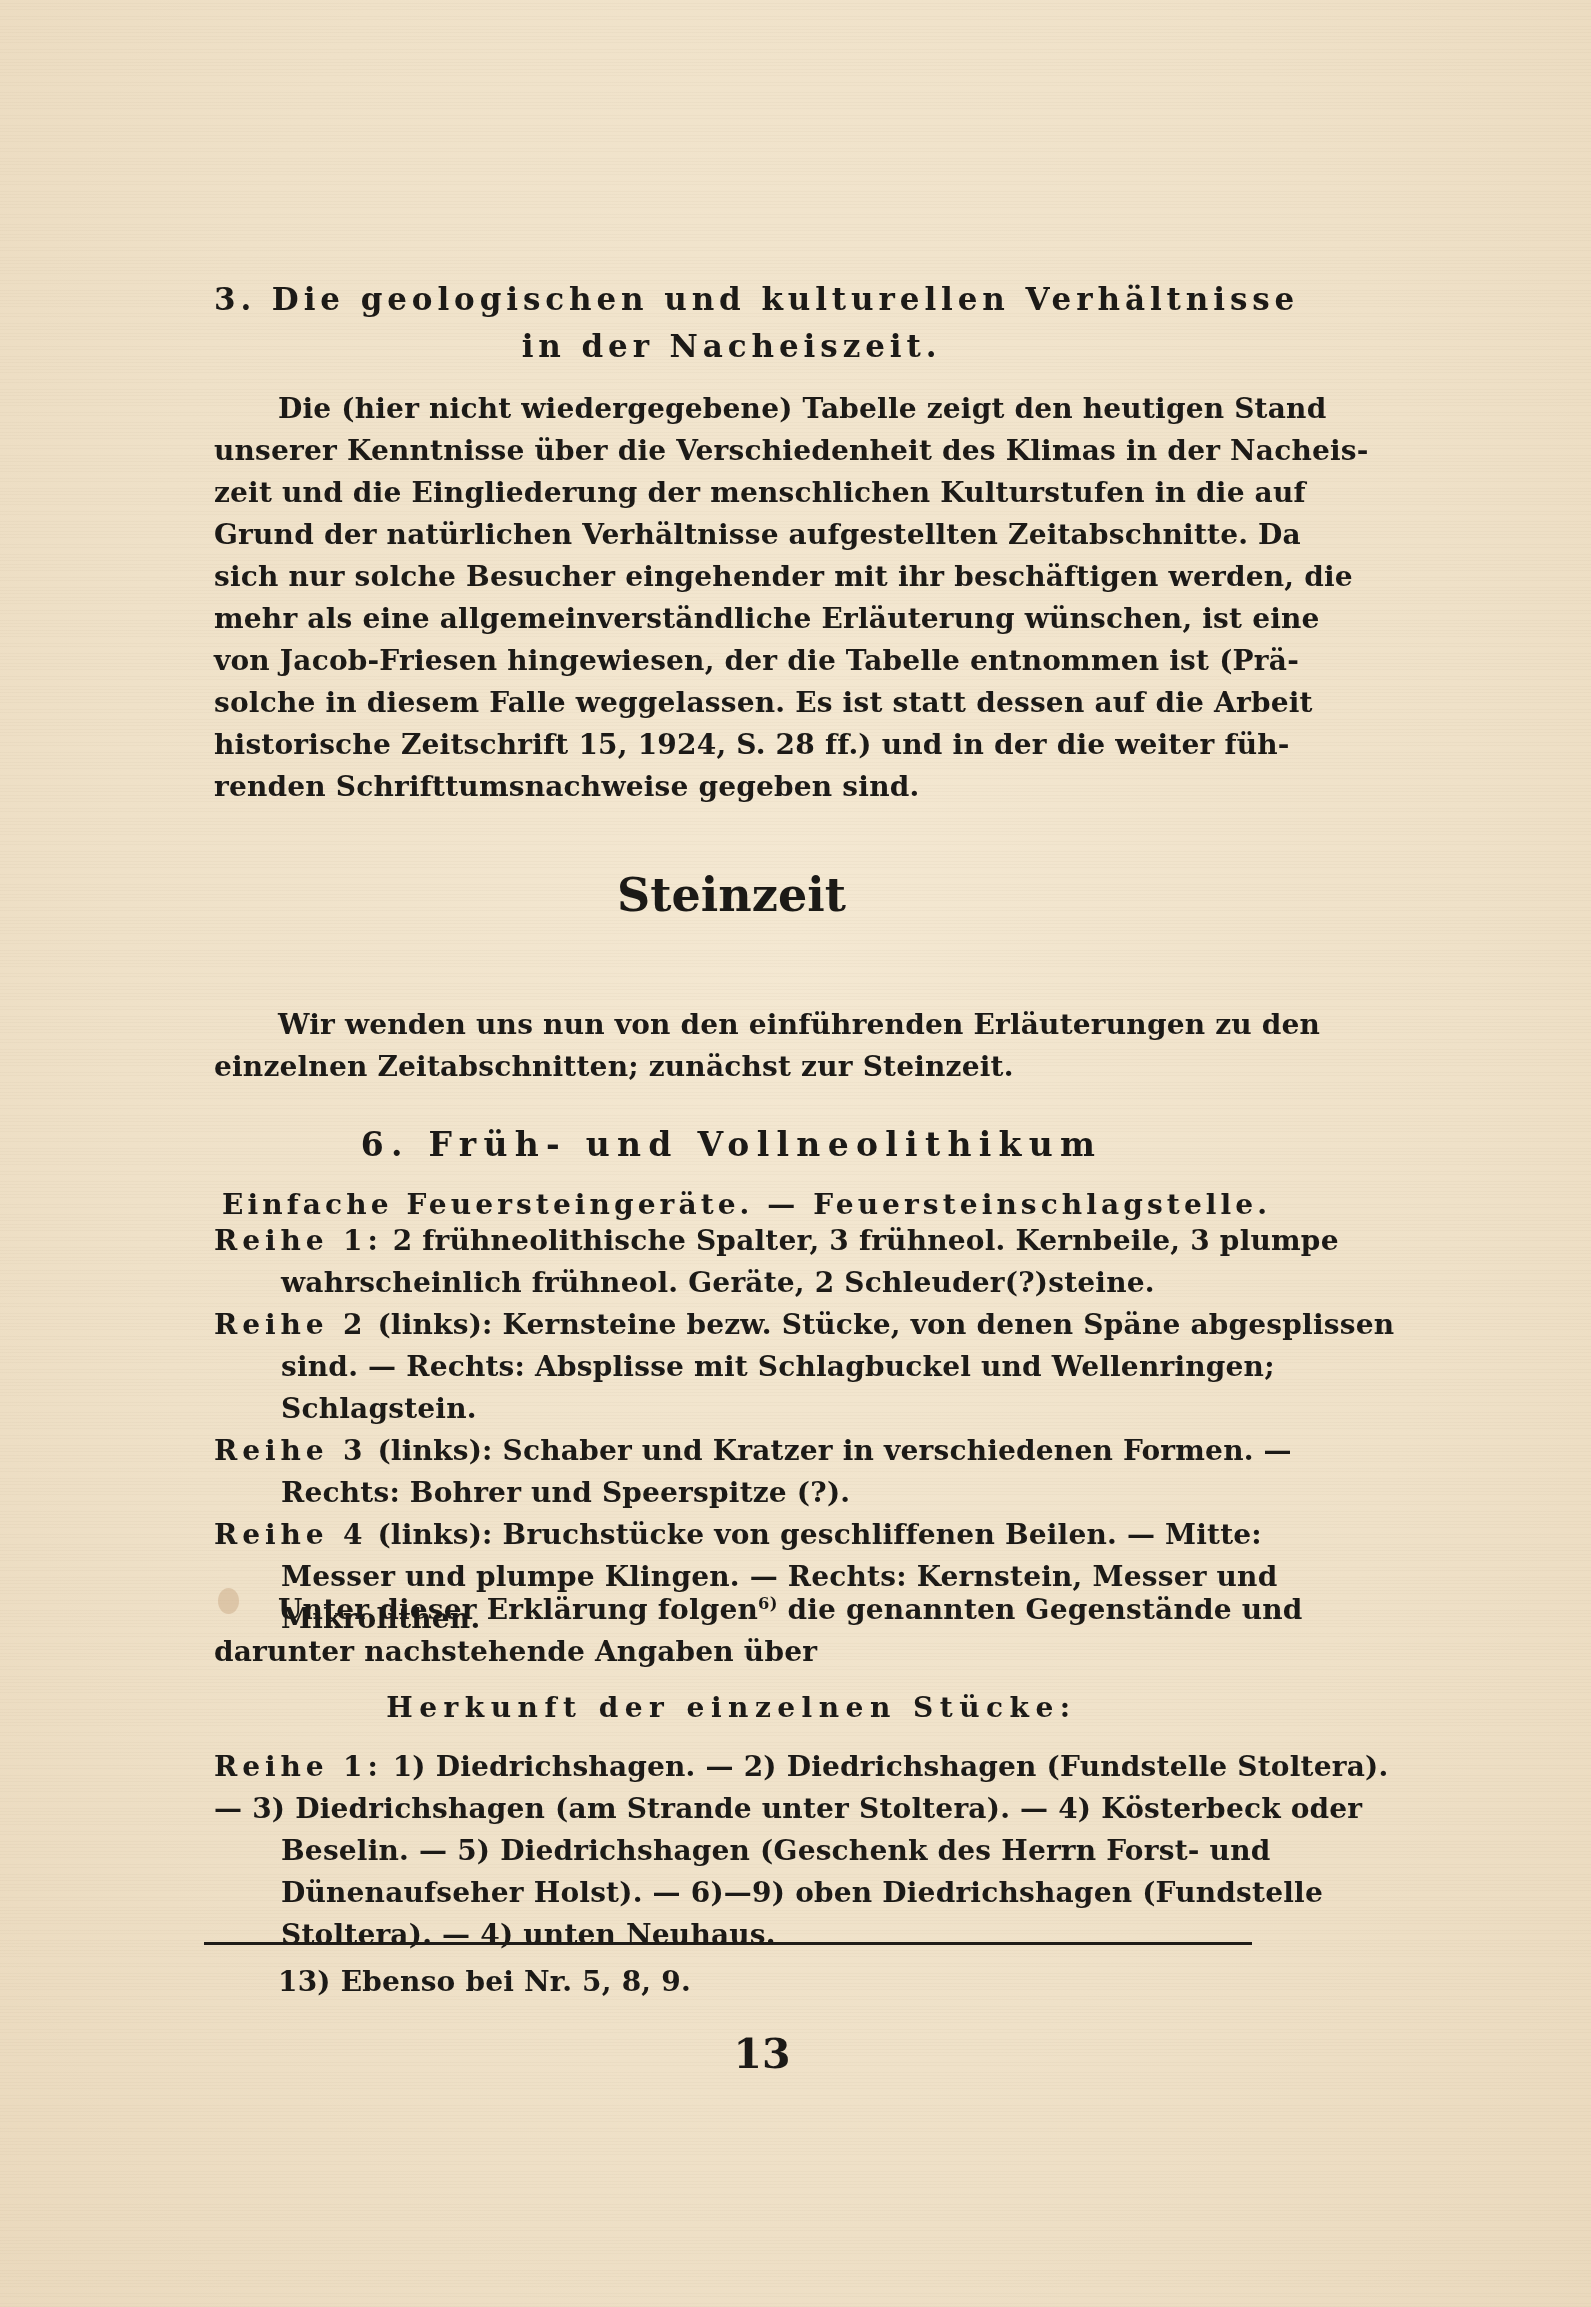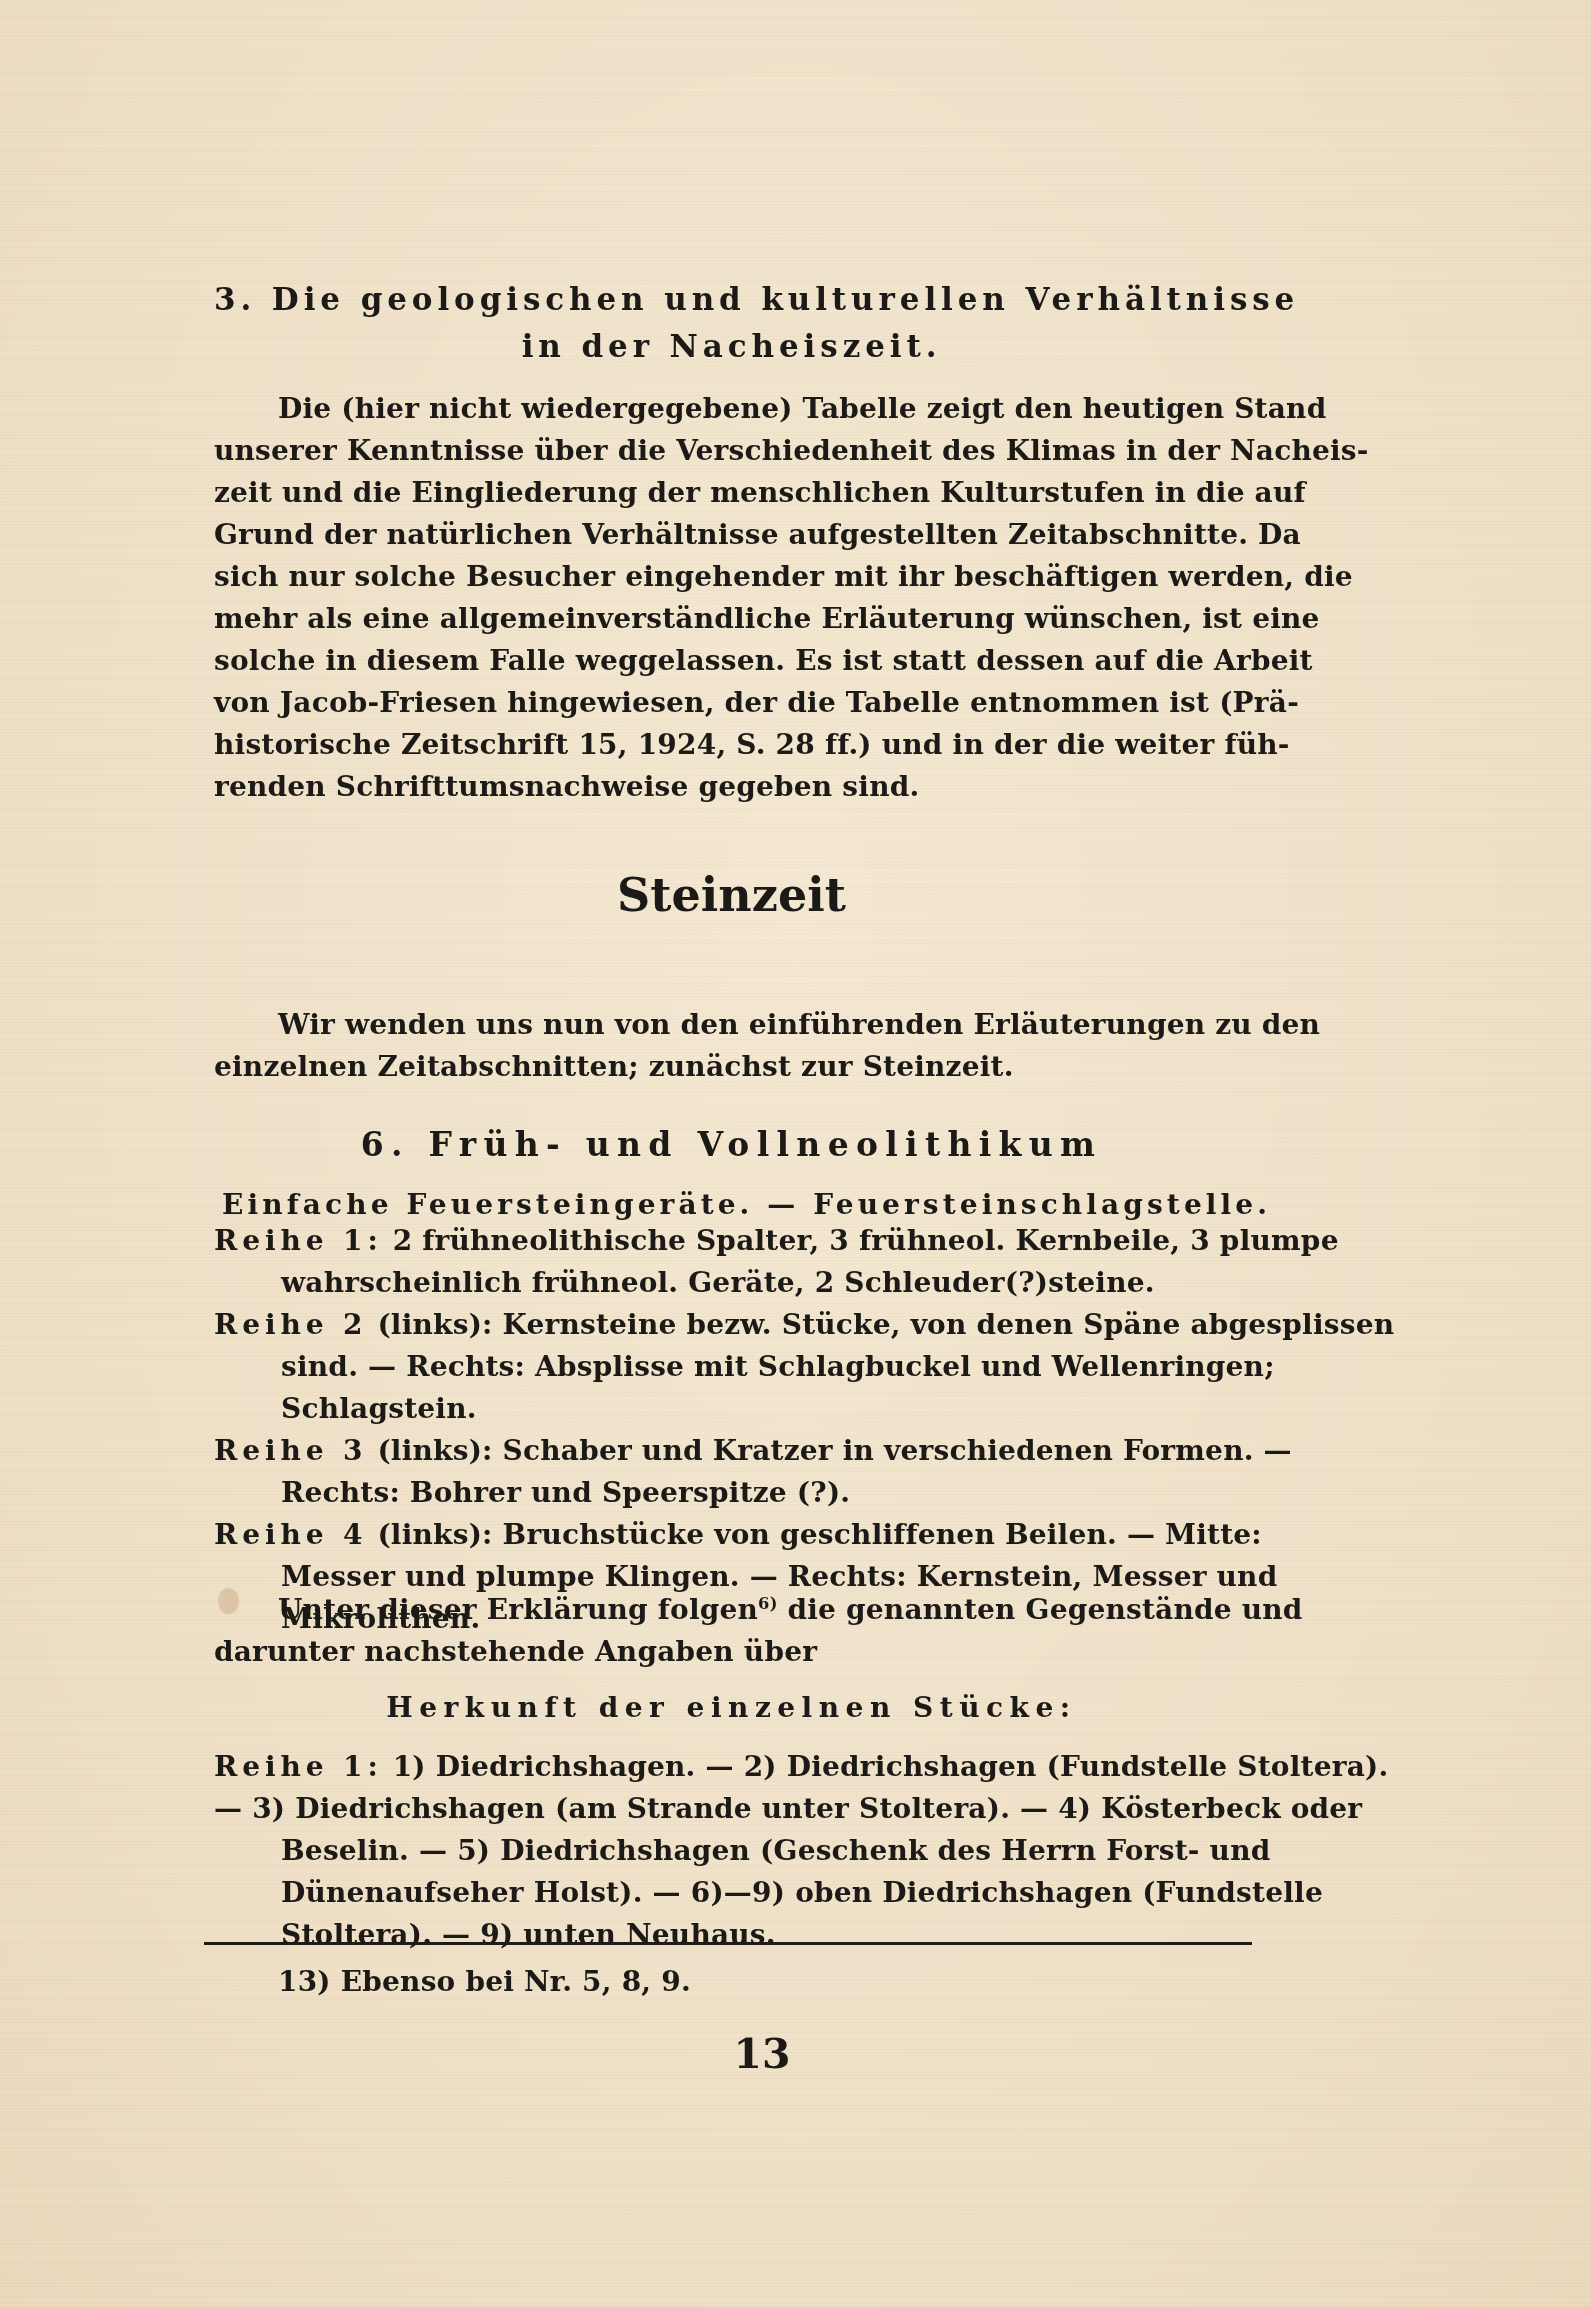--- a/index.html
+++ b/index.html
@@ -77,22 +77,22 @@
     <div class="line center">in der Nacheiszeit.</div>
   </div>
 
   <div class="block" id="para1">
     <div class="line indent">Die (hier nicht wiedergegebene) Tabelle zeigt den heutigen Stand</div>
     <div class="line">unserer Kenntnisse über die Verschiedenheit des Klimas in der Nacheis-</div>
     <div class="line">zeit und die Eingliederung der menschlichen Kulturstufen in die auf</div>
     <div class="line">Grund der natürlichen Verhältnisse aufgestellten Zeitabschnitte. Da</div>
     <div class="line">sich nur solche Besucher eingehender mit ihr beschäftigen werden, die</div>
     <div class="line">mehr als eine allgemeinverständliche Erläuterung wünschen, ist eine</div>
+    <div class="line">von Jacob-Friesen hingewiesen, der die Tabelle entnommen ist (Prä-</div>
     <div class="line">solche in diesem Falle weggelassen. Es ist statt dessen auf die Arbeit</div>
-    <div class="line">von Jacob-Friesen hingewiesen, der die Tabelle entnommen ist (Prä-</div>
     <div class="line">historische Zeitschrift 15, 1924, S. 28 ff.) und in der die weiter füh-</div>
     <div class="line last">renden Schrifttumsnachweise gegeben sind.</div>
   </div>
 
   <div class="block" id="steinzeit-title">
     <div class="line center">Steinzeit</div>
   </div>
 
   <div class="block" id="para2">
     <div class="line indent">Wir wenden uns nun von den einführenden Erläuterungen zu den</div>
@@ -139,21 +139,21 @@
   <div class="block" id="herkunft-title">
     <div class="line center">Herkunft der einzelnen Stücke:</div>
   </div>
 
   <div class="block" id="herkunft-rows">
     <div>
       <div class="line"><span class="lbl">Reihe 1:</span> <span>1) Diedrichshagen. — 2) Diedrichshagen (Fundstelle Stoltera).</span></div>
       <div class="line">— 3) Diedrichshagen (am Strande unter Stoltera). — 4) Kösterbeck oder</div>
       <div class="line hang">Beselin. — 5) Diedrichshagen (Geschenk des Herrn Forst- und</div>
       <div class="line hang">Dünenaufseher Holst). — 6)—9) oben Diedrichshagen (Fundstelle</div>
-      <div class="line hang last">Stoltera). — 9) unten Neuhaus.</div>
+      <div class="line hang last">Stoltera). — 4) unten Neuhaus.</div>
     </div>
   </div>
 
   <div class="rule"></div>
 
   <div class="block" id="footnote">
     <div class="line indent last">13) Ebenso bei Nr. 5, 8, 9.</div>
   </div>
 
   <div class="pagenum">13</div>

